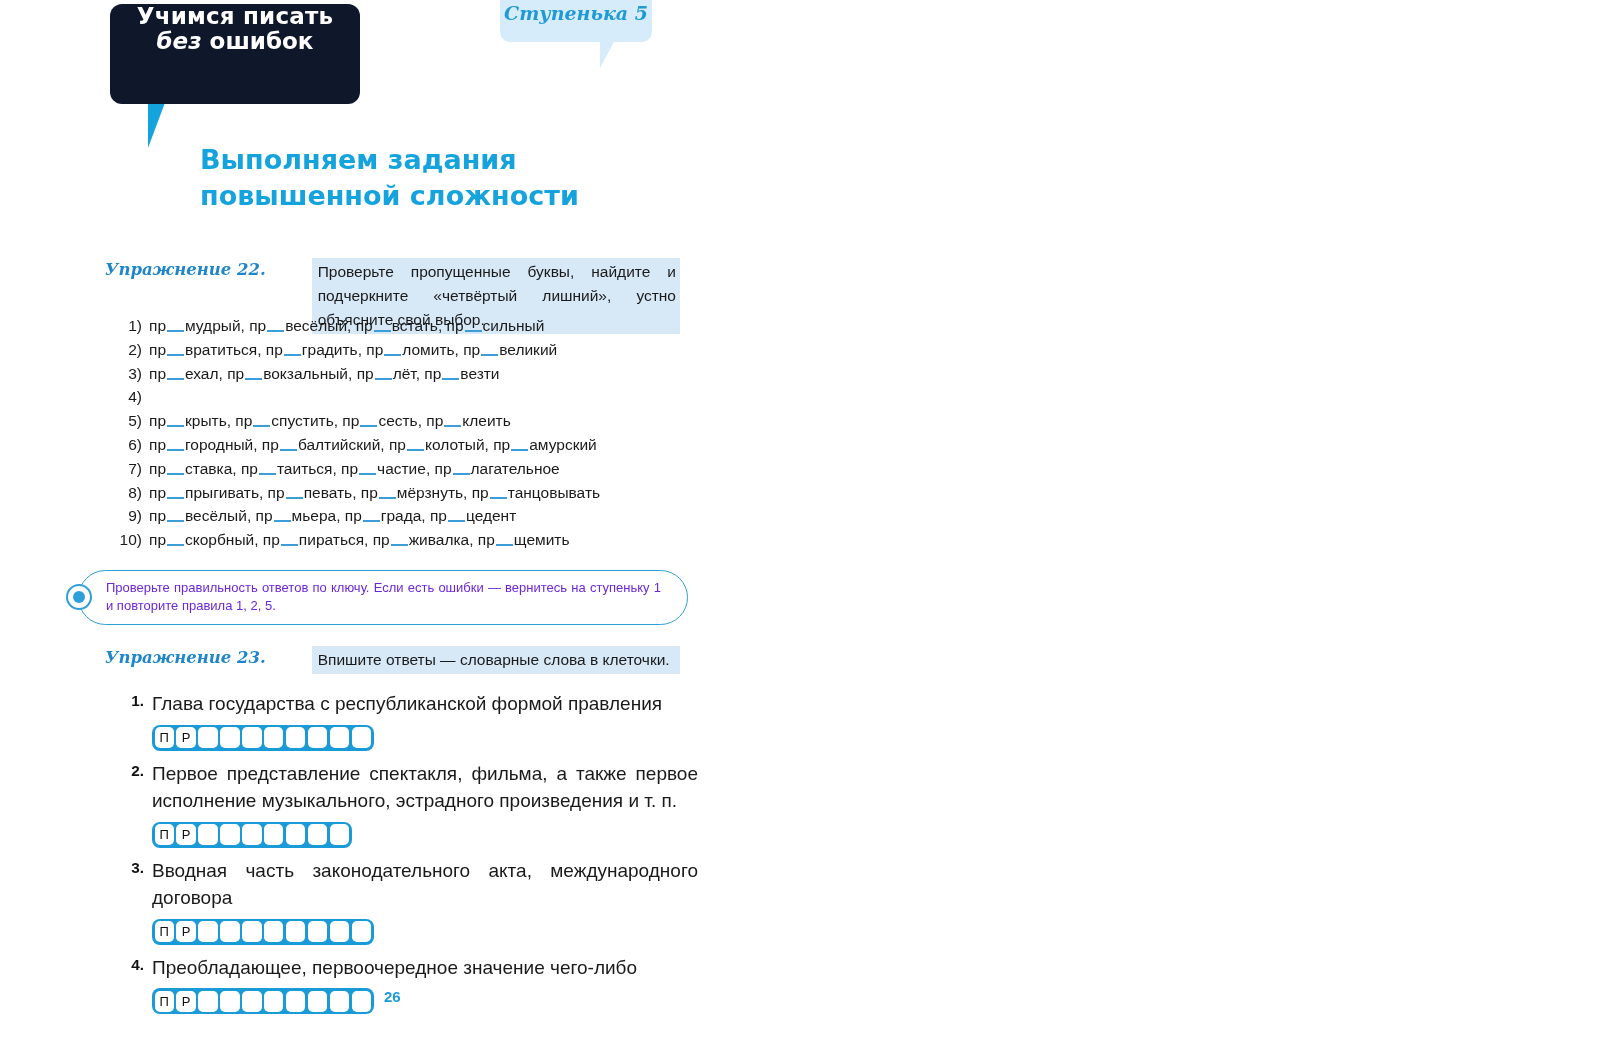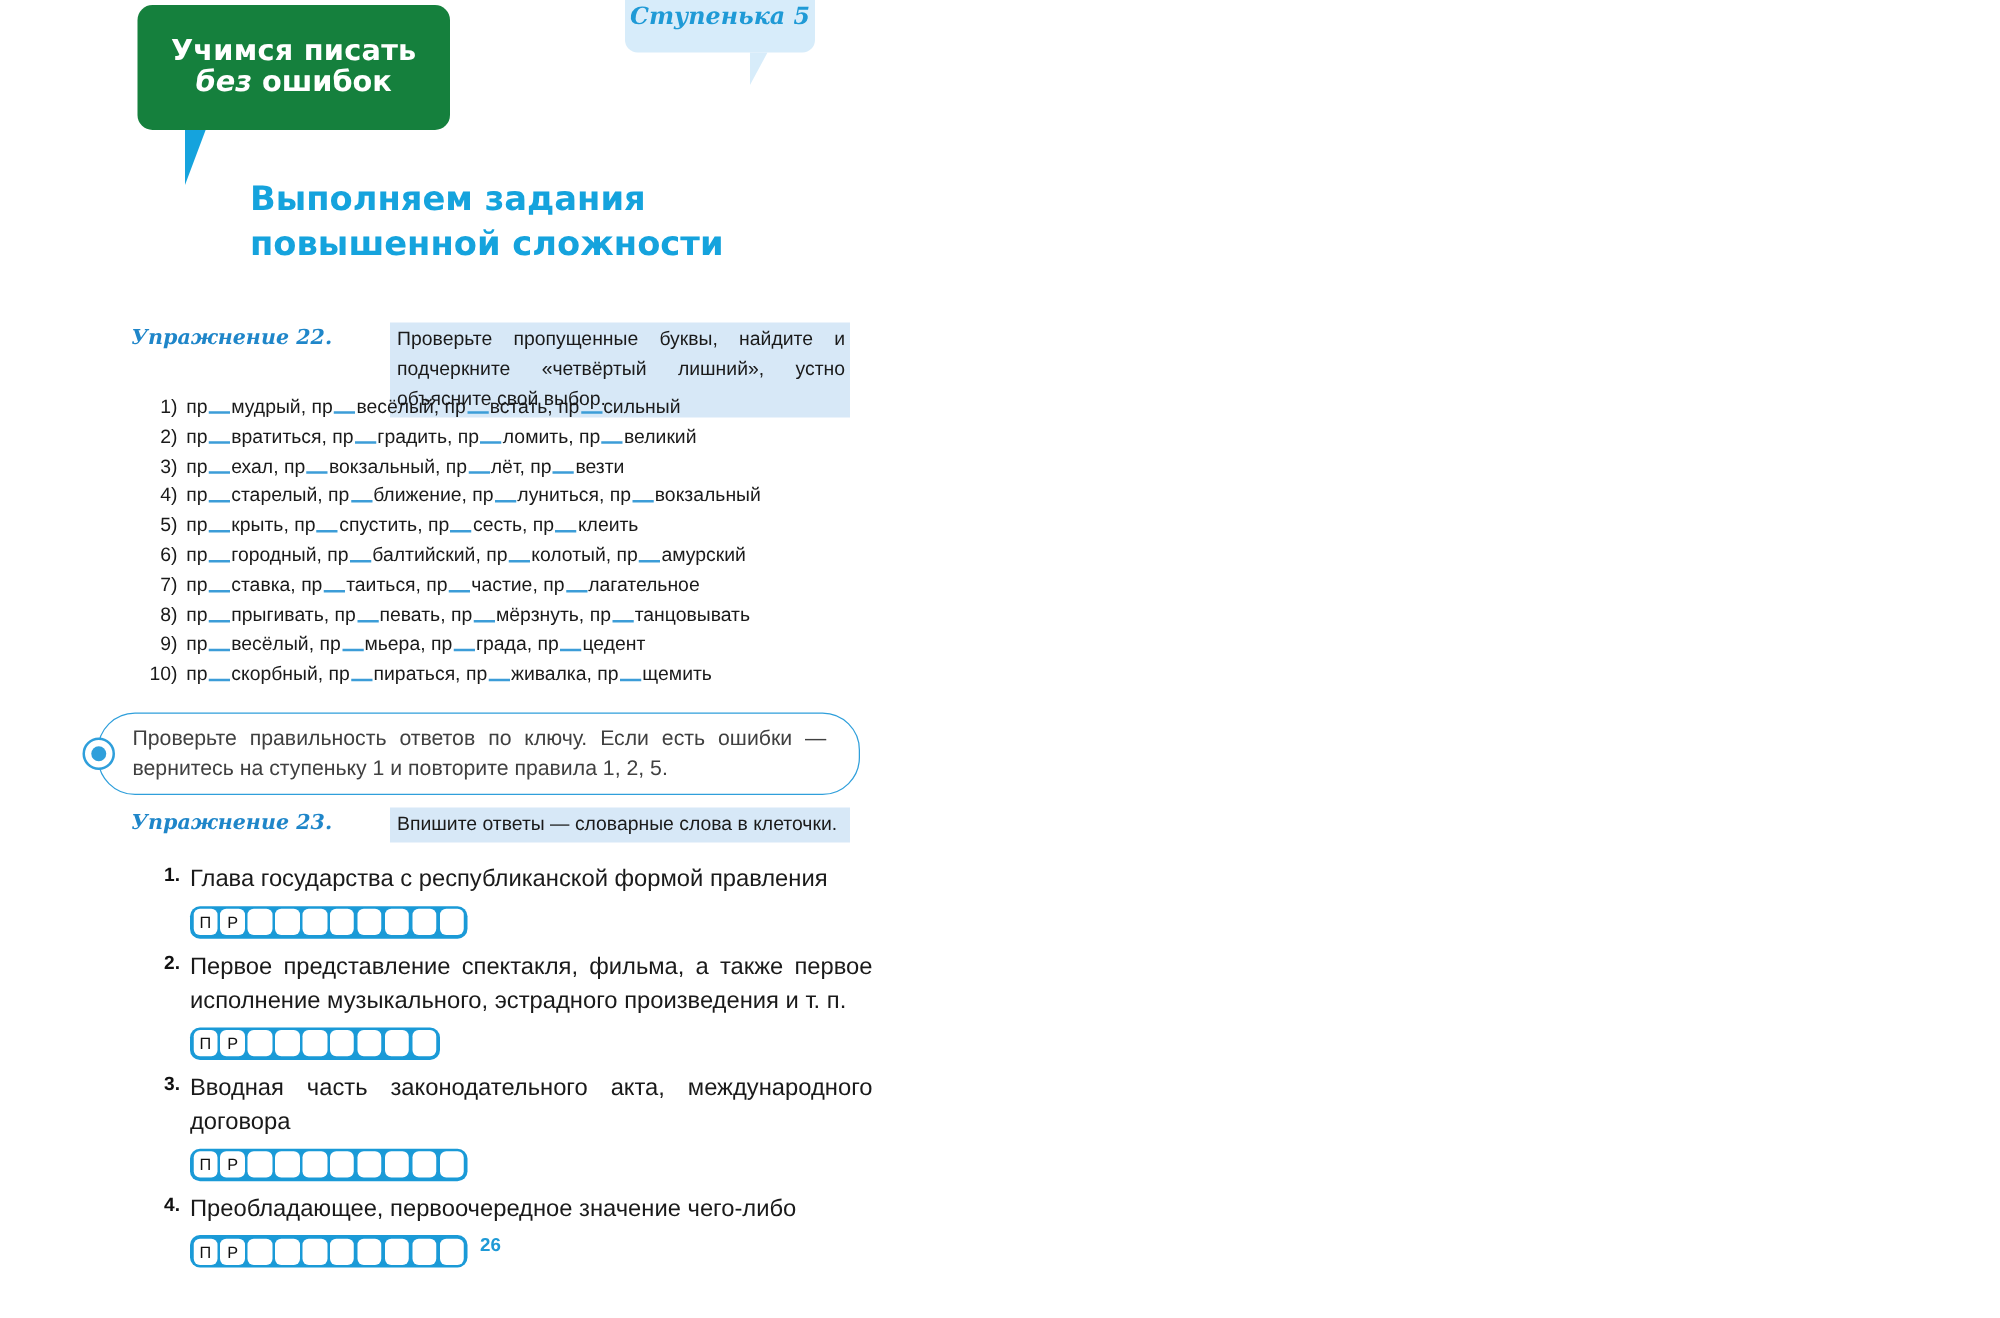--- a/index.html
+++ b/index.html
@@ -19,23 +19,23 @@
   
   .leaf { position: absolute; top: 0; height: 1054px; }
   .leaf-left  { left: 0;   width: 800px; }
   .leaf-right { left: 800px; width: 800px; }
 
   
   .title-bubble {
     position: absolute;
     left: 110px; top: 4px;
     width: 250px; height: 100px;
-    background: #15803d;
+    background: #0f172a;
     border-radius: 12px;
-    display: flex; align-items: center; justify-content: center;
+    display: flex; align-items: center; justify-content: flex-start;
     flex-direction: column;
     z-index: 5;
   }
   .title-bubble .tl1 {
     color: #ffffff; font-size: 23px; font-weight: bold;
     letter-spacing: .2px; line-height: 1.05;
     font-family: "DejaVu Sans", sans-serif;
   }
   .title-bubble .tl2 {
     color: #ffffff; font-size: 23px; font-weight: bold;
@@ -151,22 +151,22 @@
     background: #ffffff;
     margin-left: -31px;
     margin-right: 14px;
     display: flex; align-items: center; justify-content: center;
   }
   .note-dot i {
     display: block; width: 12px; height: 12px;
     border-radius: 50%; background: #2f9fdb;
   }
   .note-text {
-    color: #404040;
-    font-size: 17px;
+    color: #6d28d9;
+    font-size: 13px;
     line-height: 1.42;
     text-align: justify;
   }
   .note-left  { left: 78px;  top: 570px;  width: 610px; }
 
   
   .def-list { position: absolute; }
   .def-list.left  { left: 118px; top: 690px; width: 580px; }
   .def-item { margin-bottom: 4px; }
   .def-line { display: flex; align-items: flex-start; }
@@ -252,21 +252,20 @@
         <div class="word-row">
           <span class="word-num">2)</span>
           <span class="word-body"><span>пр</span><span class="blank"></span><span>вратиться, пр</span><span class="blank"></span><span>градить, пр</span><span class="blank"></span><span>ломить, пр</span><span class="blank"></span><span>великий</span></span>
         </div>
         <div class="word-row">
           <span class="word-num">3)</span>
           <span class="word-body"><span>пр</span><span class="blank"></span><span>ехал, пр</span><span class="blank"></span><span>вокзальный, пр</span><span class="blank"></span><span>лёт, пр</span><span class="blank"></span><span>везти</span></span>
         </div>
         <div class="word-row">
           <span class="word-num">4)</span>
-          <span class="word-body"><span>пр</span><span class="blank"></span><span>старелый, пр</span><span class="blank"></span><span>ближение, пр</span><span class="blank"></span><span>луниться, пр</span><span class="blank"></span><span>вокзальный</span></span>
         </div>
         <div class="word-row">
           <span class="word-num">5)</span>
           <span class="word-body"><span>пр</span><span class="blank"></span><span>крыть, пр</span><span class="blank"></span><span>спустить, пр</span><span class="blank"></span><span>сесть, пр</span><span class="blank"></span><span>клеить</span></span>
         </div>
         <div class="word-row">
           <span class="word-num">6)</span>
           <span class="word-body"><span>пр</span><span class="blank"></span><span>городный, пр</span><span class="blank"></span><span>балтийский, пр</span><span class="blank"></span><span>колотый, пр</span><span class="blank"></span><span>амурский</span></span>
         </div>
         <div class="word-row">

